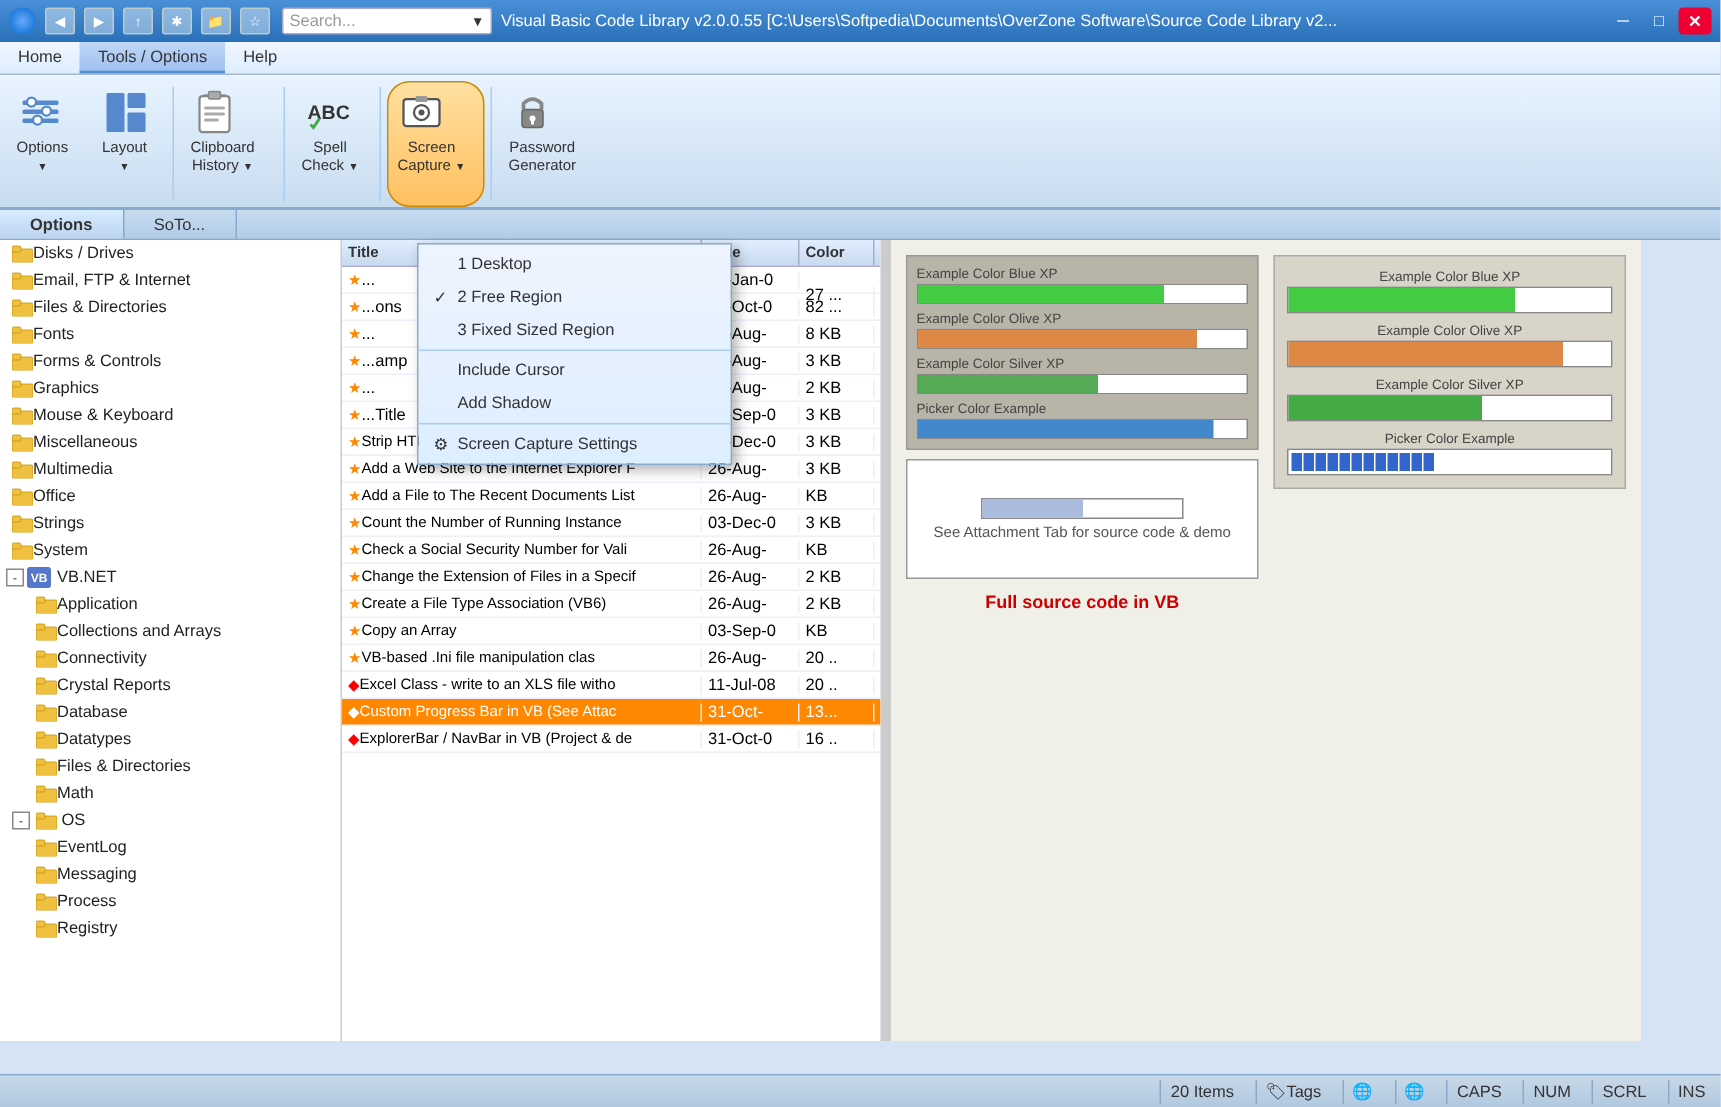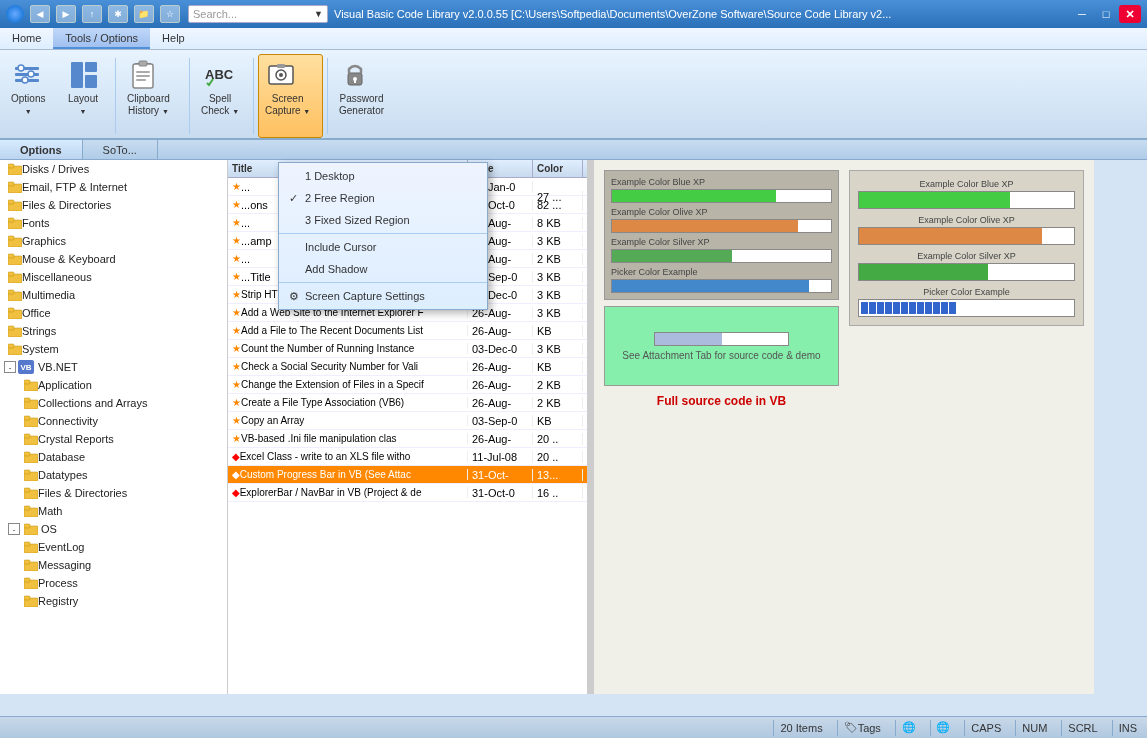--- a/index.html
+++ b/index.html
@@ -391,21 +391,21 @@
     <div class="ribbon-icon">
       <svg width="32" height="32" viewBox="0 0 32 32">
         <text x="4" y="20" font-size="13" font-weight="bold" fill="#333" font-family="Arial">ABC</text>
         <path d="M 6 24 L 8 26 L 12 20" stroke="#44aa44" stroke-width="2" fill="none"></path>
       </svg>
     </div>
     <div class="ribbon-label">Spell<br>Check <span class="dropdown-arrow">▼</span></div>
   </div>
   <div style="width:1px;background:#aaccee;margin:4px 2px;"></div>
 
-  <div class="ribbon-btn highlighted" style="min-width:65px;">
+  <div class="ribbon-btn highlighted" style="min-width:65px;border-radius:15px;">
     <div class="ribbon-icon">
       <svg width="32" height="32" viewBox="0 0 32 32">
         <rect x="4" y="7" width="24" height="18" rx="2" fill="white" stroke="#555" stroke-width="1.5"></rect>
         <circle cx="16" cy="16" r="5" fill="none" stroke="#555" stroke-width="1.5"></circle>
         <circle cx="16" cy="16" r="2" fill="#555"></circle>
         <rect x="12" y="5" width="8" height="4" rx="1" fill="#999"></rect>
       </svg>
     </div>
     <div class="ribbon-label">Screen<br>Capture <span class="dropdown-arrow">▼</span></div>
   </div>
@@ -452,20 +452,27 @@
           <rect x="0" y="1" width="6" height="4" rx="1" fill="#f0c040" stroke="#c09000" stroke-width="0.5"></rect>
         </svg>
       <span>Files &amp; Directories</span>
     </div>
     <div class="sidebar-item indent-1">
       <svg class="folder-svg" viewBox="0 0 14 12">
           <rect x="0" y="3" width="14" height="9" rx="1" fill="#f0c040" stroke="#c09000" stroke-width="0.5"></rect>
           <rect x="0" y="1" width="6" height="4" rx="1" fill="#f0c040" stroke="#c09000" stroke-width="0.5"></rect>
         </svg>
       <span>Fonts</span>
+    </div>
+    <div class="sidebar-item indent-1">
+      <svg class="folder-svg" viewBox="0 0 14 12">
+          <rect x="0" y="3" width="14" height="9" rx="1" fill="#f0c040" stroke="#c09000" stroke-width="0.5"></rect>
+          <rect x="0" y="1" width="6" height="4" rx="1" fill="#f0c040" stroke="#c09000" stroke-width="0.5"></rect>
+        </svg>
+      <span>Forms &amp; Controls</span>
     </div>
     <div class="sidebar-item indent-1">
       <svg class="folder-svg" viewBox="0 0 14 12">
           <rect x="0" y="3" width="14" height="9" rx="1" fill="#f0c040" stroke="#c09000" stroke-width="0.5"></rect>
           <rect x="0" y="1" width="6" height="4" rx="1" fill="#f0c040" stroke="#c09000" stroke-width="0.5"></rect>
         </svg>
       <span>Graphics</span>
     </div>
     <div class="sidebar-item indent-1">
       <svg class="folder-svg" viewBox="0 0 14 12">
@@ -729,21 +736,21 @@
             <div class="color-label">Example Color Silver XP</div>
             <div style="background:white;border:1px solid #888;height:14px;width:100%;margin-bottom:4px;">
               <div style="background:#55aa55;height:100%;width:55%;"></div>
             </div>
             <div class="color-label">Picker Color Example</div>
             <div style="background:white;border:1px solid #888;height:14px;width:100%;">
               <div style="background:#4488cc;height:100%;width:90%;"></div>
             </div>
           </div>
 
-          <div style="background:#86efac;border:1px solid #999;padding:4px;height:80px;display:flex;flex-direction:column;align-items:center;justify-content:center;margin-bottom:4px;">
+          <div style="background:#ffffff;border:1px solid #999;padding:4px;height:80px;display:flex;flex-direction:column;align-items:center;justify-content:center;margin-bottom:4px;">
             <div style="background:white;border:1px solid #888;width:60%;height:14px;margin-bottom:4px;">
               <div style="background:#aabbdd;height:100%;width:50%;"></div>
             </div>
             <div style="font-size:10px;color:#555;text-align:center;">See Attachment Tab for
 source code &amp; demo</div>
           </div>
           <div class="full-source-text">Full source code in VB</div>
         </div>
 
         <div style="flex:1;">

